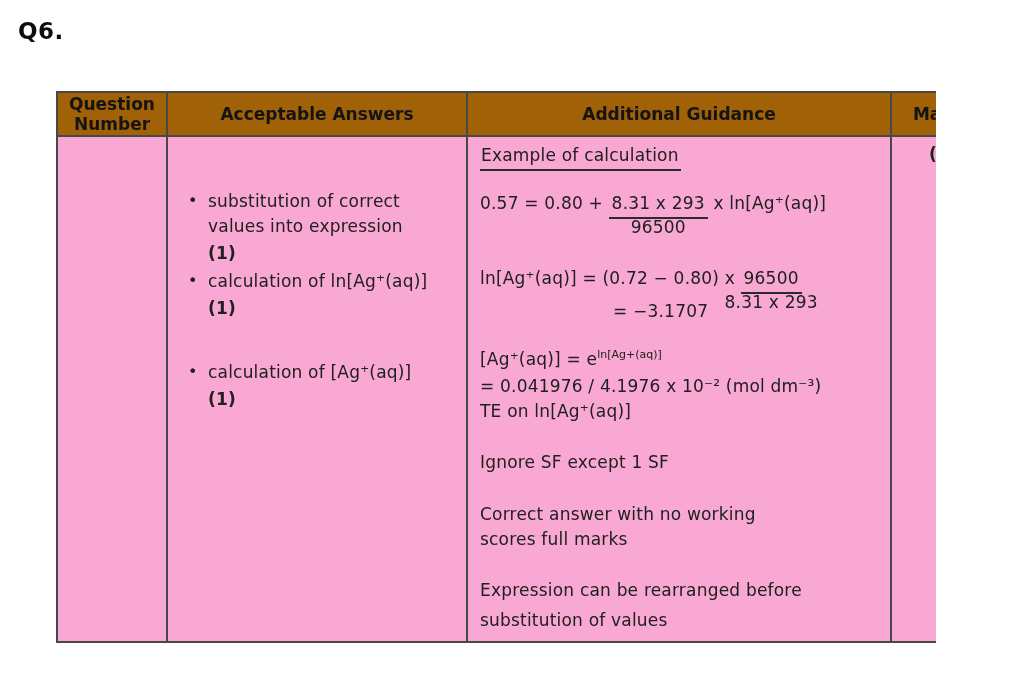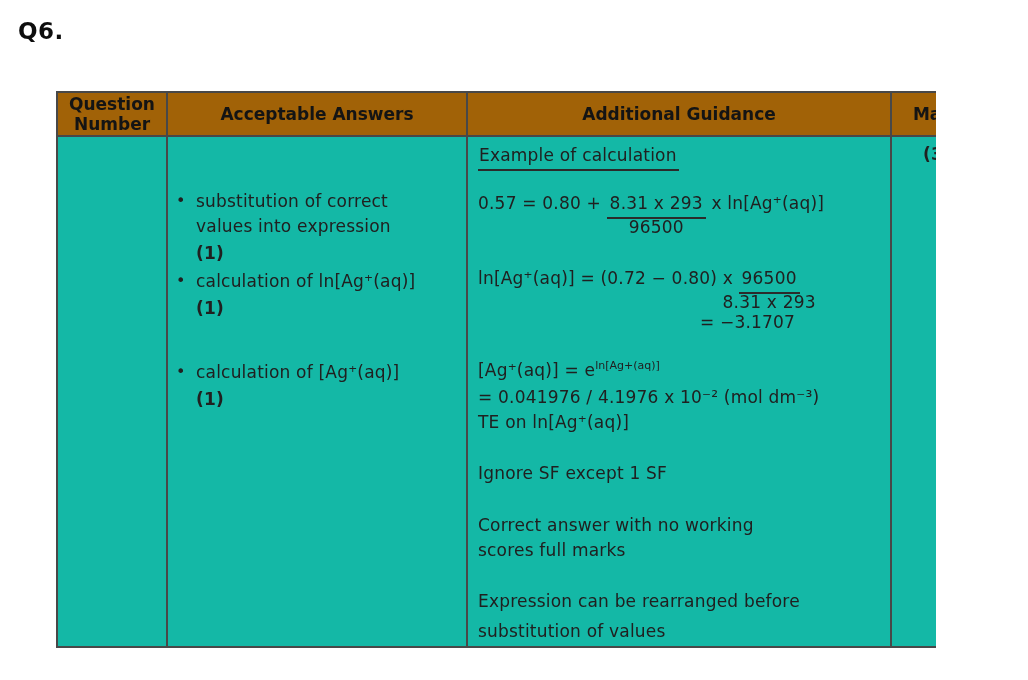--- a/index.html
+++ b/index.html
@@ -40,24 +40,25 @@
     font-weight: bold;
     color: #141414;
     text-align: center;
     vertical-align: middle;
     line-height: 20px;
     padding: 1px 2px;
   }
   .mark-scheme tbody td {
     height: 506px;
     vertical-align: top;
-    background: #14b8a6;
+    background: #f9a8d4;
     font-size: 17px;
     line-height: 25px;
     letter-spacing: 0.2px;
+    padding-left: 12px;
   }
   
   .cell-answers { padding: 52px 4px 0 0; }
   .cell-answers ul { list-style: none; }
   .cell-answers li {
     position: relative;
     padding-left: 28px;
     margin-bottom: 3px;
   }
   .cell-answers li .bullet {
@@ -91,21 +92,21 @@
     border-bottom: 2px solid #2b2b2b;
     padding: 0 3px 1px 3px;
   }
   .frac .den {
     position: absolute;
     left: 50%;
     top: 24px;
     transform: translateX(-50%);
     white-space: nowrap;
   }
-  .eq2-result { margin: 16px 0 0 133px; text-align: center; }
+  .eq2-result { margin: 5px 0 0 133px; }
   .exp {
     font-size: 11px;
     position: relative;
     top: -7px;
     letter-spacing: 0;
   }
   .note { white-space: pre-line; }
   .note-1 { margin-bottom: 27px; }
   .note-2 { margin-bottom: 23px; }
   .note-3 { line-height: 30px; }

